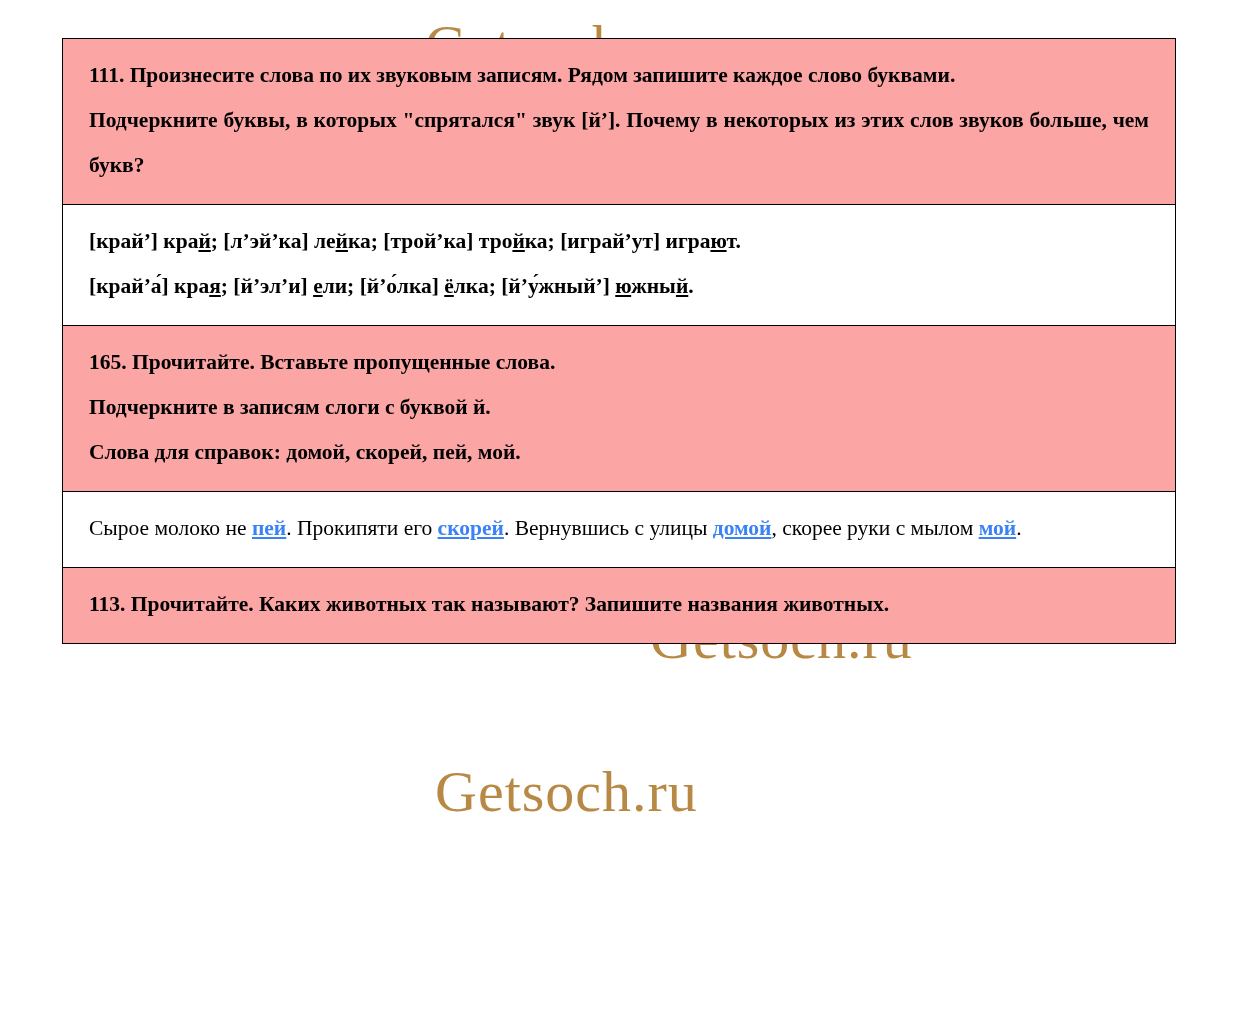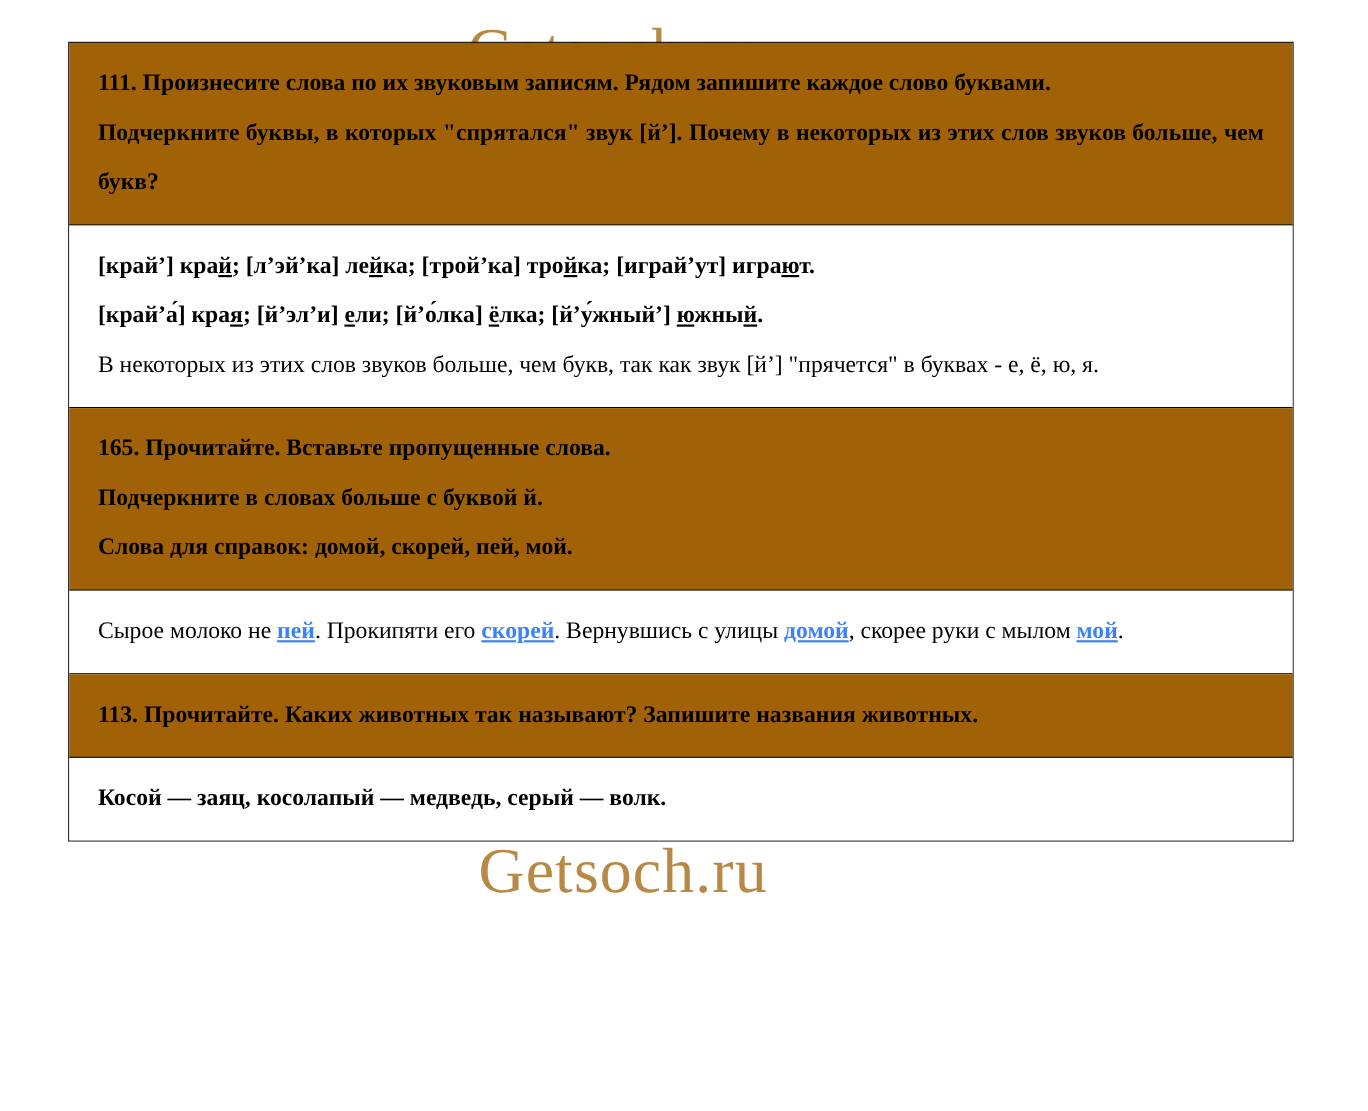--- a/index.html
+++ b/index.html
@@ -50,21 +50,21 @@
     z-index: 10;
     background: transparent;
   }
   .block {
     border-bottom: 1px solid #000;
     box-sizing: border-box;
     padding: 14px 26px 16px 26px;
   }
   .block:last-child { border-bottom: none; }
   .task {
-    background: #a16207;
+    background: #fca5a5;
   }
   .answer {
     background: #ffffff;
   }
   .line {
     font-size: 21.5px;
     line-height: 45px;
     color: #000;
     text-align: justify;
     text-justify: inter-word;
@@ -98,37 +98,33 @@
       <div class="line">Подчеркните буквы, в которых "спрятался" звук [й’]. Почему в некоторых из этих слов звуков больше, чем букв?</div>
     </div>
 
     <div class="block answer">
       <div class="line nojust">
         [край’] кра<u class="s">й</u>; [л’эй’ка] ле<u class="s">й</u>ка; [трой’ка] тро<u class="s">й</u>ка; [играй’ут] игра<u class="s">ю</u>т.
       </div>
       <div class="line nojust">
         [край’а́] кра<u class="s">я</u>; [й’эл’и] <u class="s">е</u>ли; [й’о́лка] <u class="s">ё</u>лка; [й’у́жный’] <u class="s">ю</u>жны<u class="s">й</u>.
       </div>
-      <div class="line">В некоторых из этих слов звуков больше, чем букв, так как звук [й’] "прячется" в буквах - е, ё, ю, я.</div>
     </div>
 
     <div class="block task">
       <div class="line nojust"><span class="num">165.</span> <span>Прочитайте. Вставьте пропущенные слова.</span></div>
-      <div class="line nojust">Подчеркните в словах больше с буквой й.</div>
+      <div class="line nojust">Подчеркните в записям слоги с буквой й.</div>
       <div class="line nojust">Слова для справок: домой, скорей, пей, мой.</div>
     </div>
 
     <div class="block answer">
       <div class="line">
         Сырое молоко не <span class="red">пей</span>. Прокипяти его <span class="red">скорей</span>. Вернувшись с улицы <span class="red">домой</span>, скорее руки с мылом <span class="red">мой</span>.
       </div>
     </div>
 
     <div class="block task">
       <div class="line nojust"><span class="num">113.</span> <span>Прочитайте. Каких животных так называют? Запишите названия животных.</span></div>
     </div>
 
-    <div class="block answer">
-      <div class="line nojust">Косой — заяц, косолапый — медведь, серый — волк.</div>
-    </div>
 
   </div>
 </div>
 
 </body></html>

